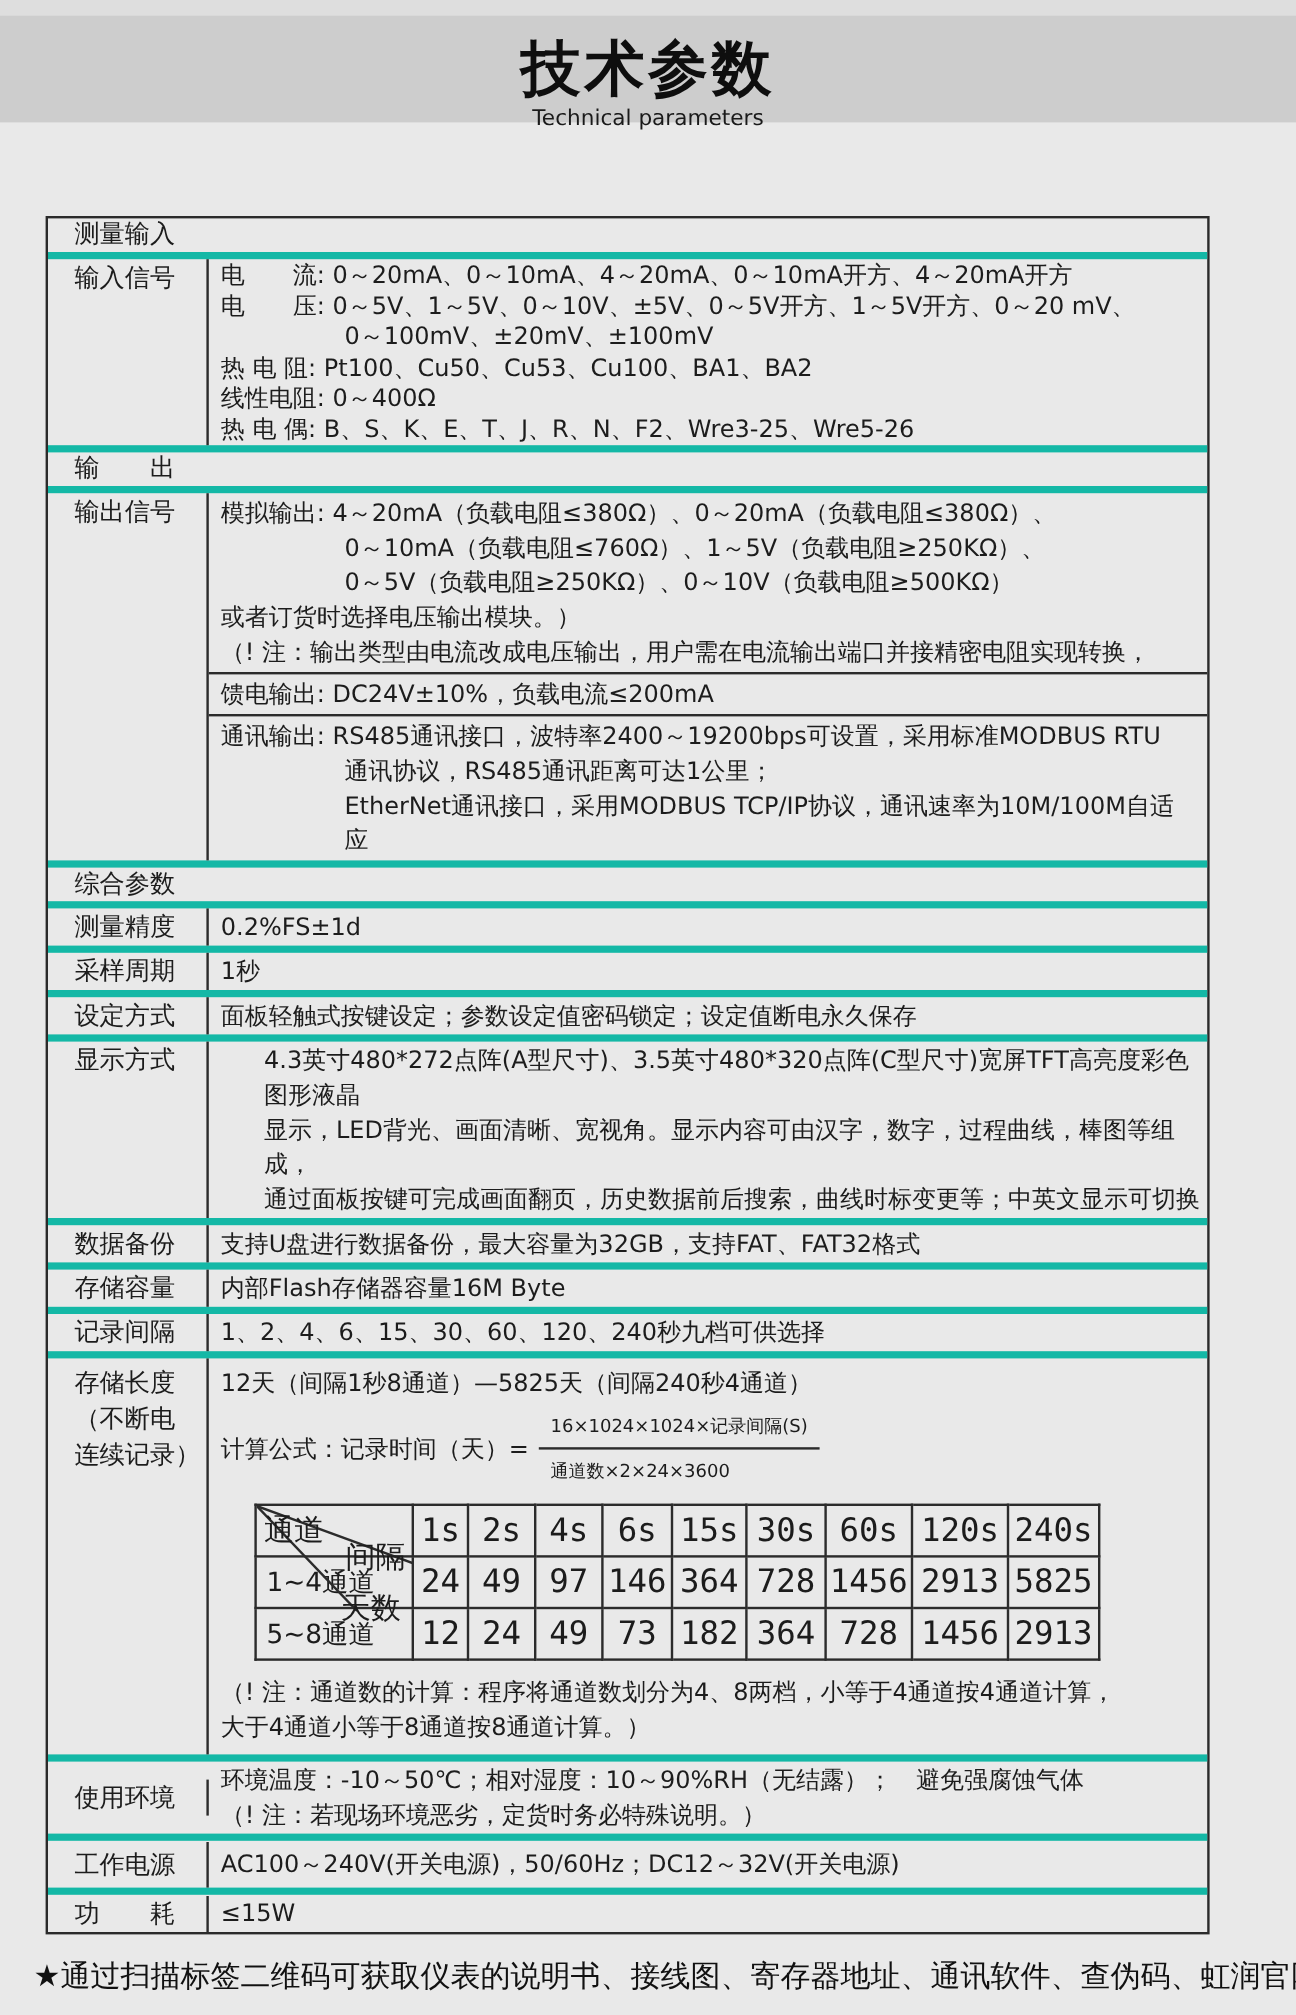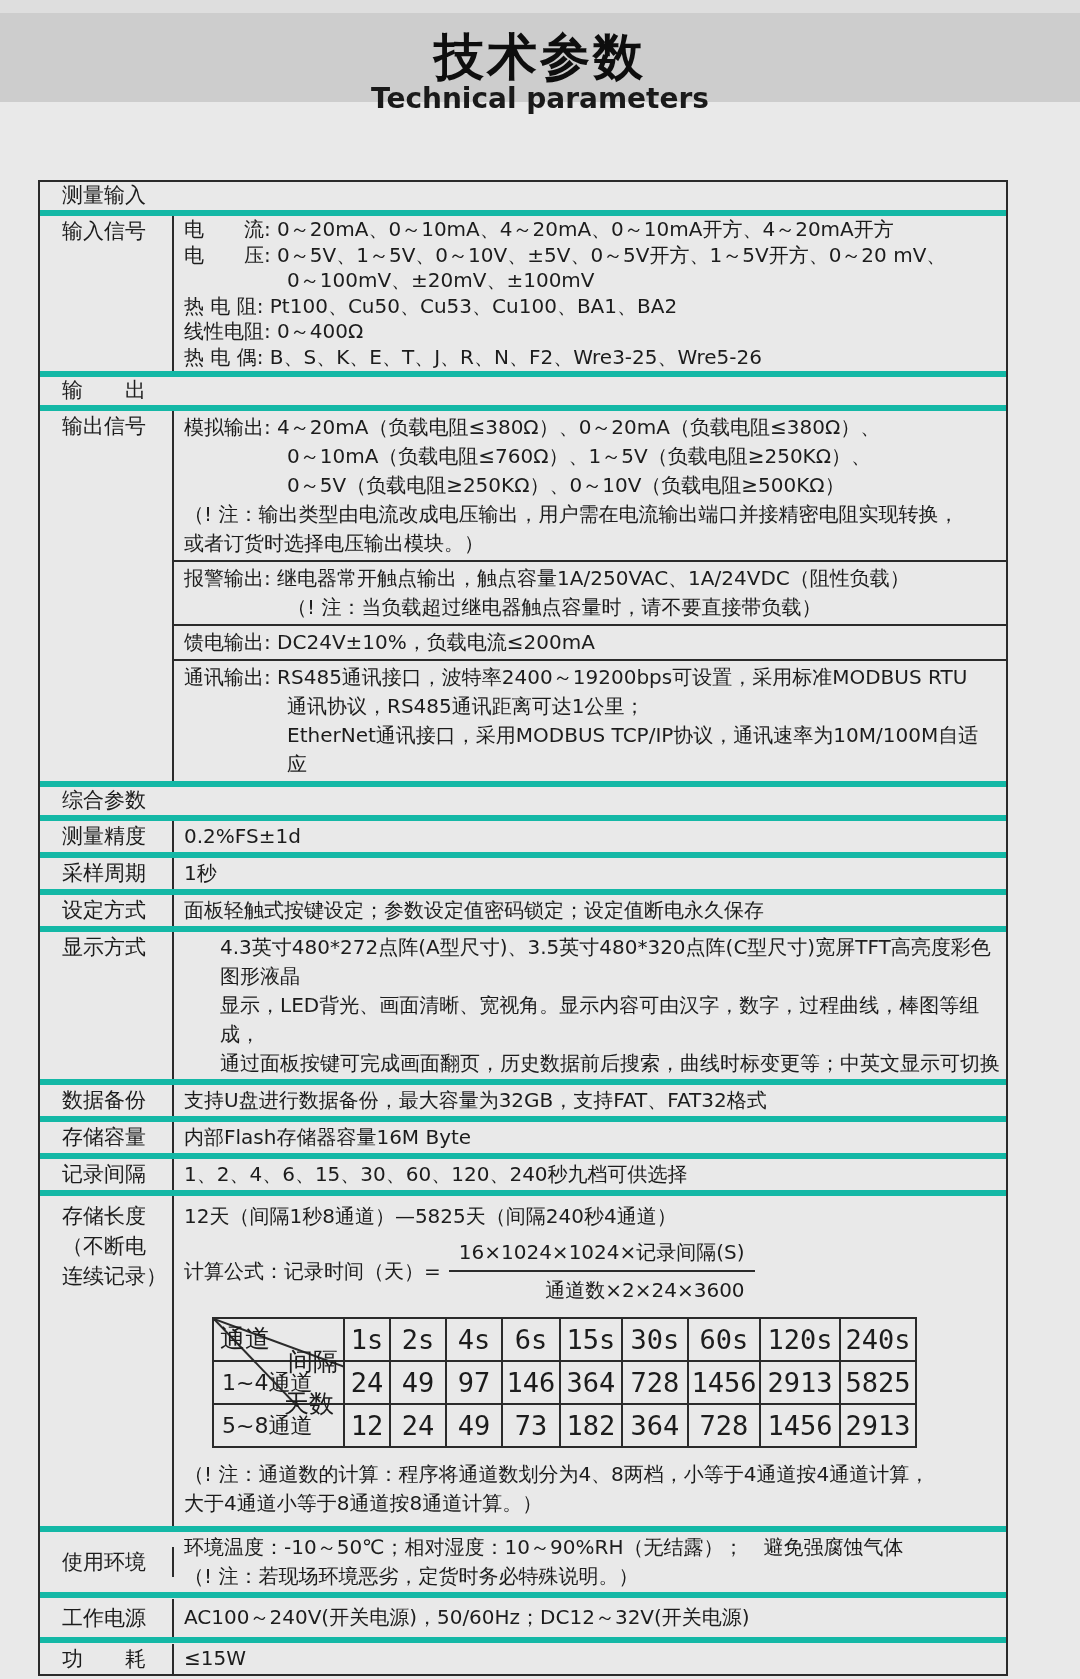--- a/index.html
+++ b/index.html
@@ -7,21 +7,21 @@
   body {
     width:1080px; height:1679px;
     background:#e9e9e9;
     font-family:"DejaVu Sans","Liberation Sans",sans-serif;
     color:#1c1c1c;
     overflow:hidden;
   }
   .topstrip { height:13px; background:#dedede; }
   .band { height:89px; background:#cdcdcd; text-align:center; padding-top:16px; }
   .band h1 { margin:0; font-size:50px; line-height:56px; font-weight:bold; letter-spacing:3px; color:#0e0e0e; }
-  .band .sub { font-size:28px; line-height:26px; margin-top:1px; color:#1a1a1a;font-weight:bold; }
+  .band .sub { font-size:18px; line-height:26px; margin-top:1px; color:#1a1a1a; }
 
   .spec-table {
     margin:78px 0 0 38px;
     width:970px;
     border:2px solid #2b2b2b;
     background:#e9e9e9;
   }
   .row { display:flex; border-top:6px solid #14b8a6; }
   .row:first-child { border-top:none; }
   .row.center { align-items:center; }
@@ -42,21 +42,21 @@
   .blk + .blk { border-top:2px solid #2b2b2b; }
 
   .display-lines .line { line-height:29px;margin-left:36px; }
 
   .storage-content { padding:5px 6px 8px 10px; }
   .storage-label { padding-top:5px; }
   .storage-label div { line-height:30px; }
   .range-line { line-height:30px; }
   .formula { display:flex; align-items:center; margin:8px 0 0 0; }
   .f-prefix { font-size:20px; }
-  .frac { display:inline-block; text-align:right; margin-left:8px; font-size:20px; }
+  .frac { display:inline-block; text-align:left; margin-left:8px; font-size:15px; }
   .frac .num { padding:0 10px 5px; border-bottom:2px solid #2b2b2b; line-height:26px; }
   .frac .den { padding:5px 10px 0; line-height:26px; }
 
   .st { border-collapse:collapse; margin:14px 0 12px 28px; }
   .st td {
     border:2px solid #2b2b2b; text-align:center;
     font-size:27px; height:43px; padding:0 2px;
     font-family:"DejaVu Sans Mono","DejaVu Sans",monospace;
   }
   .st .rl { font-size:22px; text-align:left; padding-left:8px;
@@ -111,26 +111,22 @@
     <div class="sec-label">输　　出</div>
   </div>
 
   <div class="row">
     <div class="label-cell">输出信号</div>
     <div class="content-cell blocks">
       <div class="blk">
         <div class="line">模拟输出: 4～20mA（负载电阻≤380Ω）、0～20mA（负载电阻≤380Ω）、</div>
         <div class="line ind">0～10mA（负载电阻≤760Ω）、1～5V（负载电阻≥250KΩ）、</div>
         <div class="line ind">0～5V（负载电阻≥250KΩ）、0～10V（负载电阻≥500KΩ）</div>
+        <div class="line">或者订货时选择电压输出模块。）</div>
         <div class="line">（! 注：输出类型由电流改成电压输出，用户需在电流输出端口并接精密电阻实现转换，</div>
-        <div class="line">或者订货时选择电压输出模块。）</div>
-      </div>
-      <div class="blk">
-        <div class="line">报警输出: 继电器常开触点输出，触点容量1A/250VAC、1A/24VDC（阻性负载）</div>
-        <div class="line ind">（! 注：当负载超过继电器触点容量时，请不要直接带负载）</div>
       </div>
       <div class="blk">
         <div class="line">馈电输出: DC24V±10%，负载电流≤200mA</div>
       </div>
       <div class="blk">
         <div class="line">通讯输出: RS485通讯接口，波特率2400～19200bps可设置，采用标准MODBUS RTU</div>
         <div class="line ind">通讯协议，RS485通讯距离可达1公里；</div>
         <div class="line ind">EtherNet通讯接口，采用MODBUS TCP/IP协议，通讯速率为10M/100M自适应</div>
       </div>
     </div>

